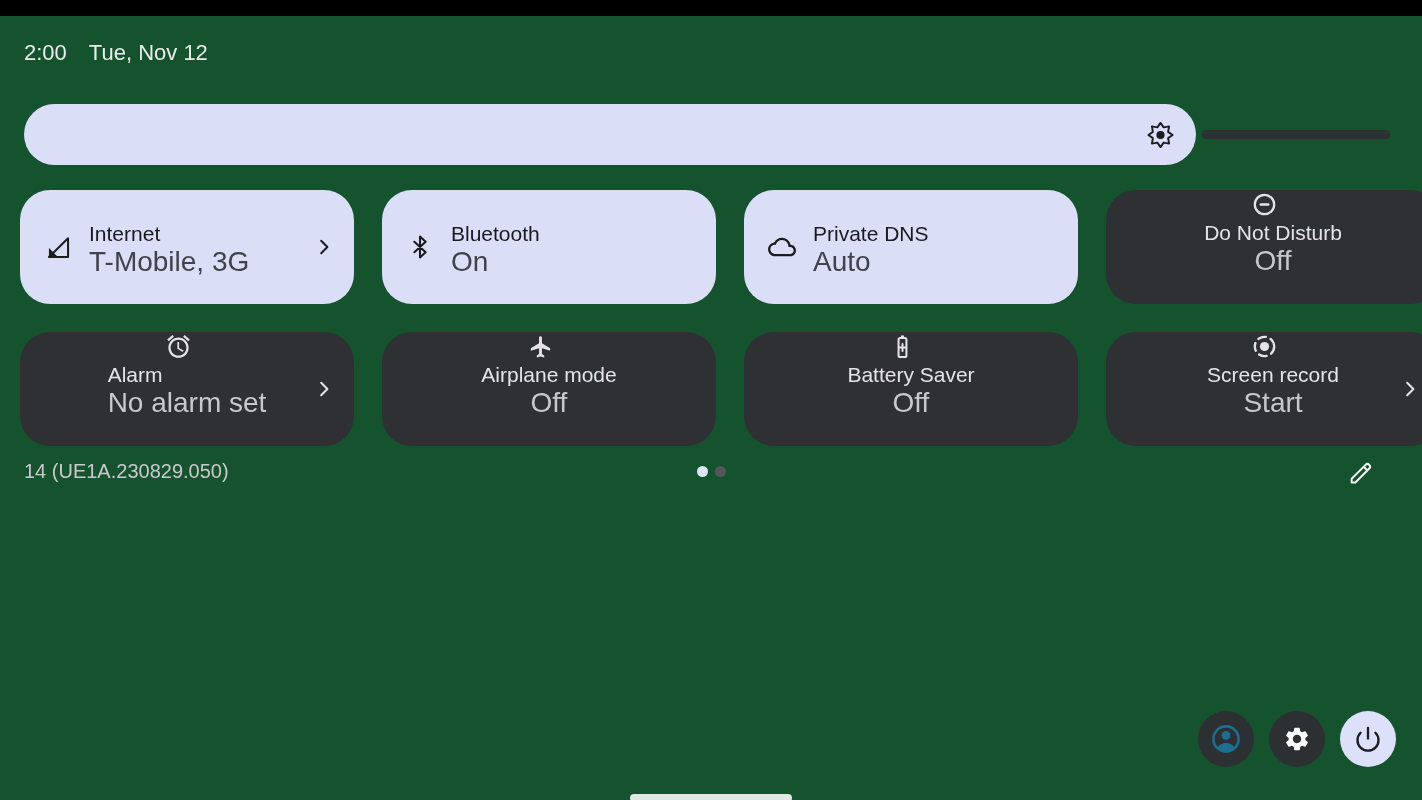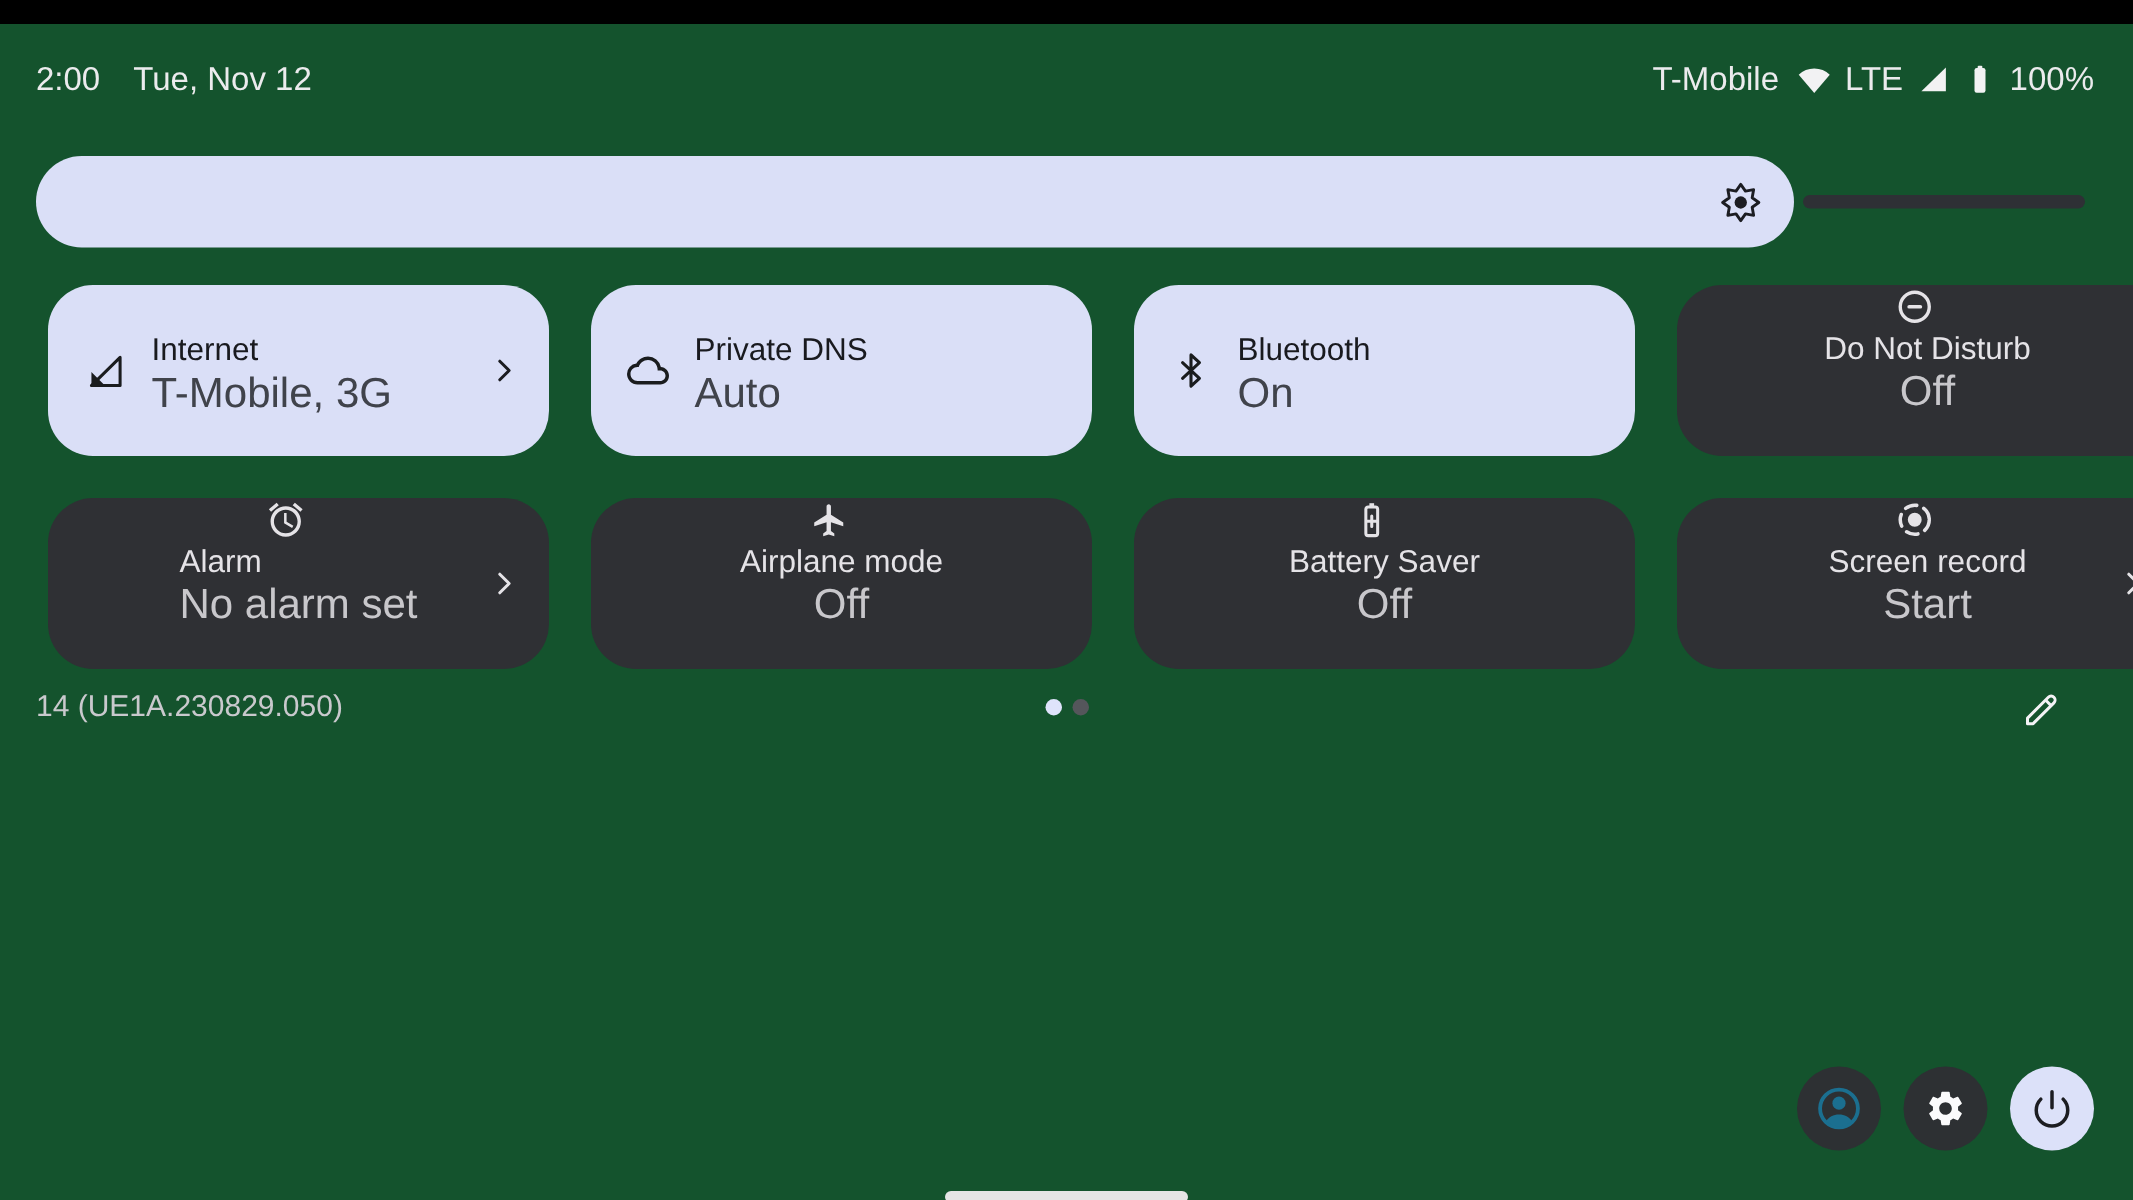--- a/index.html
+++ b/index.html
@@ -14,21 +14,21 @@
     padding:0 26px 0 24px;box-sizing:border-box;color:#ebebed;font-size:22px;}
   .sb-left{display:flex;align-items:center;gap:22px;}
   .sb-right{margin-left:auto;display:flex;align-items:center;gap:9px;}
   .sb-icon{display:flex;align-items:center;color:#f2f2f3;}
   
   .brightness{position:absolute;left:24px;top:88px;width:1342px;height:61px;}
   .b-fill{position:absolute;left:0;top:0;width:1172px;height:61px;background:#dadff7;border-radius:31px;}
   .b-icon{position:absolute;right:21px;top:50%;transform:translateY(-50%);color:#1c1d22;display:flex;}
   .b-track{position:absolute;left:1178px;top:26px;width:188px;height:9px;background:#2e3035;border-radius:5px;}
   
-  .tiles{position:absolute;left:32px;top:174px;width:1372px;display:grid;
+  .tiles{position:absolute;left:20px;top:174px;width:1372px;display:grid;
     grid-template-columns:repeat(4,334px);grid-auto-rows:114px;column-gap:12px;row-gap:17px;gap:28px;}
   .tile{position:relative;border-radius:30px;display:flex;align-items:center;
     padding:0 24px;box-sizing:border-box;cursor:default;}
   .tile.on{background:#dadff7;}
   .tile.off{background:#2f3034;flex-direction:column;}
   .t-icon{width:28px;height:28px;flex:0 0 28px;margin-right:17px;display:flex;align-items:center;justify-content:center;}
   .tile.on .t-icon{color:#1a1c1e;}
   .tile.off .t-icon{color:#e5e3e7;}
   .t-text{display:flex;flex-direction:column;justify-content:center;}
   .t-title{font-size:21px;line-height:29px;}
@@ -61,41 +61,20 @@
 </head>
 <body>
 
 <div id="screen">
 
   <div class="statusbar">
     <div class="sb-left">
       <span>2:00</span>
       <span>Tue, Nov 12</span>
     </div>
-    <div class="sb-right">
-      <span style="margin-right:3px;">T-Mobile</span>
-      <span class="sb-icon">
-        <svg width="23" height="23" viewBox="0 0 24 24">
-            <path d="M12 20.8 22.8 8.1C19.9 5.3 16.2 3.8 12 3.8S4.1 5.3 1.2 8.1L12 20.8z" fill="currentColor"></path>
-          </svg>
-      </span>
-      <span>LTE</span>
-      <span class="sb-icon">
-        <svg width="22" height="22" viewBox="0 0 24 24">
-            <path d="M21 20.5H3.2L21 3.2v17.3z" fill="currentColor"></path>
-          </svg>
-      </span>
-      <span class="sb-icon">
-        <svg width="22" height="22" viewBox="0 0 24 24">
-            <rect x="10.3" y="2" width="3.4" height="2.6" rx="0.8" fill="currentColor"></rect>
-            <rect x="8" y="3.6" width="8" height="18" rx="1.6" fill="currentColor"></rect>
-          </svg>
-      </span>
-      <span>100%</span>
-    </div>
   </div>
 
   <div class="brightness">
     <div class="b-track"></div>
     <div class="b-fill">
       <span class="b-icon">
         <svg width="29" height="29" viewBox="0 0 24 24">
           <polygon points="12,2 14.6,5.7 19.1,4.9 18.3,9.4 22,12 18.3,14.6 19.1,19.1 14.6,18.3 12,22 9.4,18.3 4.9,19.1 5.7,14.6 2,12 5.7,9.4 4.9,4.9 9.4,5.7" fill="none" stroke="currentColor" stroke-width="1.6" stroke-linejoin="round"></polygon>
           <circle cx="12" cy="12" r="3.4" fill="currentColor"></circle>
         </svg>
@@ -118,39 +97,39 @@
       </span>
       <span class="t-chevron">
         <svg width="24" height="24" viewBox="0 0 24 24">
             <path d="M9.2 5.8 15.4 12l-6.2 6.2" fill="none" stroke="currentColor" stroke-width="2" stroke-linecap="round" stroke-linejoin="round"></path>
           </svg>
       </span>
     </div>
 
     <div class="tile on">
       <span class="t-icon">
+        <svg width="26" height="26" viewBox="0 0 24 24">
+            <path d="M6.8 7.2 17.2 16.8 12 21.6V2.4l5.2 4.8L6.8 16.8" fill="none" stroke="currentColor" stroke-width="1.9" stroke-linejoin="round" stroke-linecap="round"></path>
+          </svg>
+      </span>
+      <span class="t-text">
+        <span class="t-title">Bluetooth</span>
+        <span class="t-sub">On</span>
+      </span>
+    </div>
+
+    <div class="tile on">
+      <span class="t-icon">
         <svg width="28" height="28" viewBox="0 0 24 24">
             <path d="M19.35 10.04A7.49 7.49 0 0 0 12 4C9.11 4 6.6 5.64 5.35 8.04A5.994 5.994 0 0 0 0 14c0 3.31 2.69 6 6 6h13c2.76 0 5-2.24 5-5 0-2.64-2.05-4.78-4.65-4.96zM19 18H6c-2.21 0-4-1.79-4-4s1.79-4 4-4h.71C7.37 7.69 9.48 6 12 6c3.04 0 5.5 2.46 5.5 5.5v.5H19c1.66 0 3 1.34 3 3s-1.34 3-3 3z" fill="currentColor"></path>
           </svg>
       </span>
       <span class="t-text">
         <span class="t-title">Private DNS</span>
         <span class="t-sub">Auto</span>
-      </span>
-    </div>
-
-    <div class="tile on">
-      <span class="t-icon">
-        <svg width="26" height="26" viewBox="0 0 24 24">
-            <path d="M6.8 7.2 17.2 16.8 12 21.6V2.4l5.2 4.8L6.8 16.8" fill="none" stroke="currentColor" stroke-width="1.9" stroke-linejoin="round" stroke-linecap="round"></path>
-          </svg>
-      </span>
-      <span class="t-text">
-        <span class="t-title">Bluetooth</span>
-        <span class="t-sub">On</span>
       </span>
     </div>
 
     <div class="tile off">
       <span class="t-icon">
         <svg width="27" height="27" viewBox="0 0 24 24">
             <circle cx="12" cy="12" r="8.6" fill="none" stroke="currentColor" stroke-width="2"></circle>
             <rect x="7.6" y="10.9" width="8.8" height="2.2" rx="1.1" fill="currentColor"></rect>
           </svg>
       </span>

